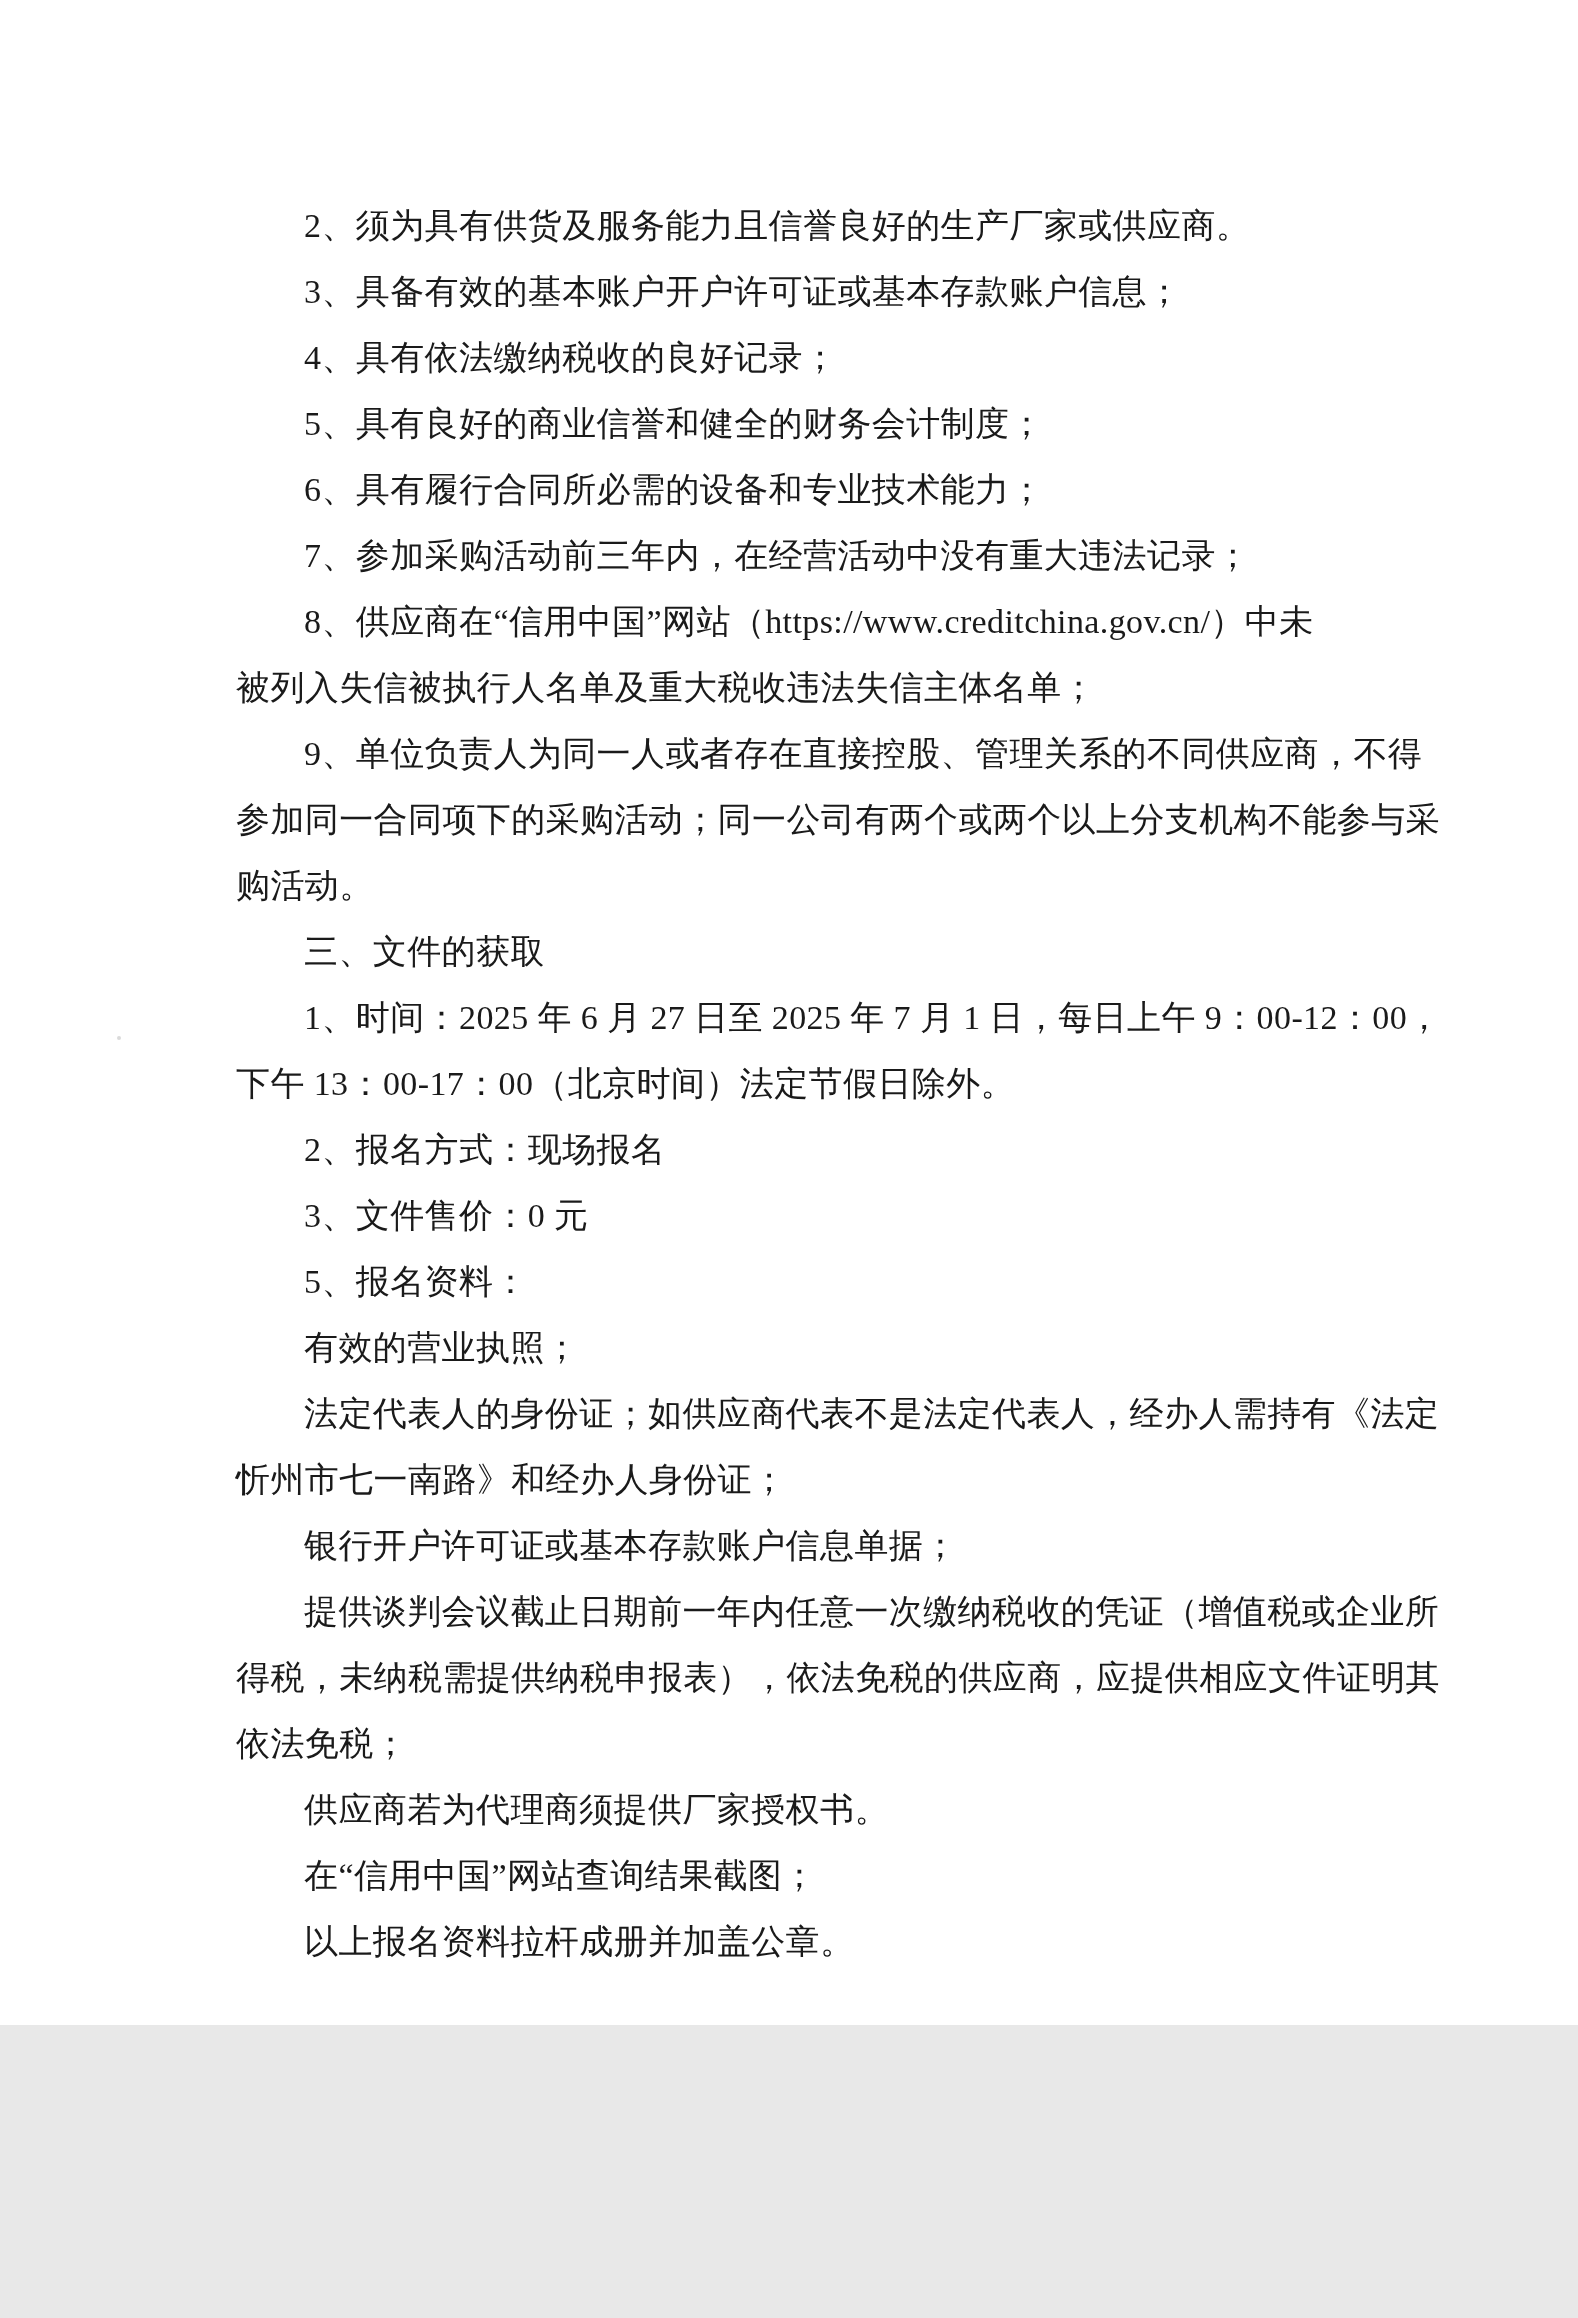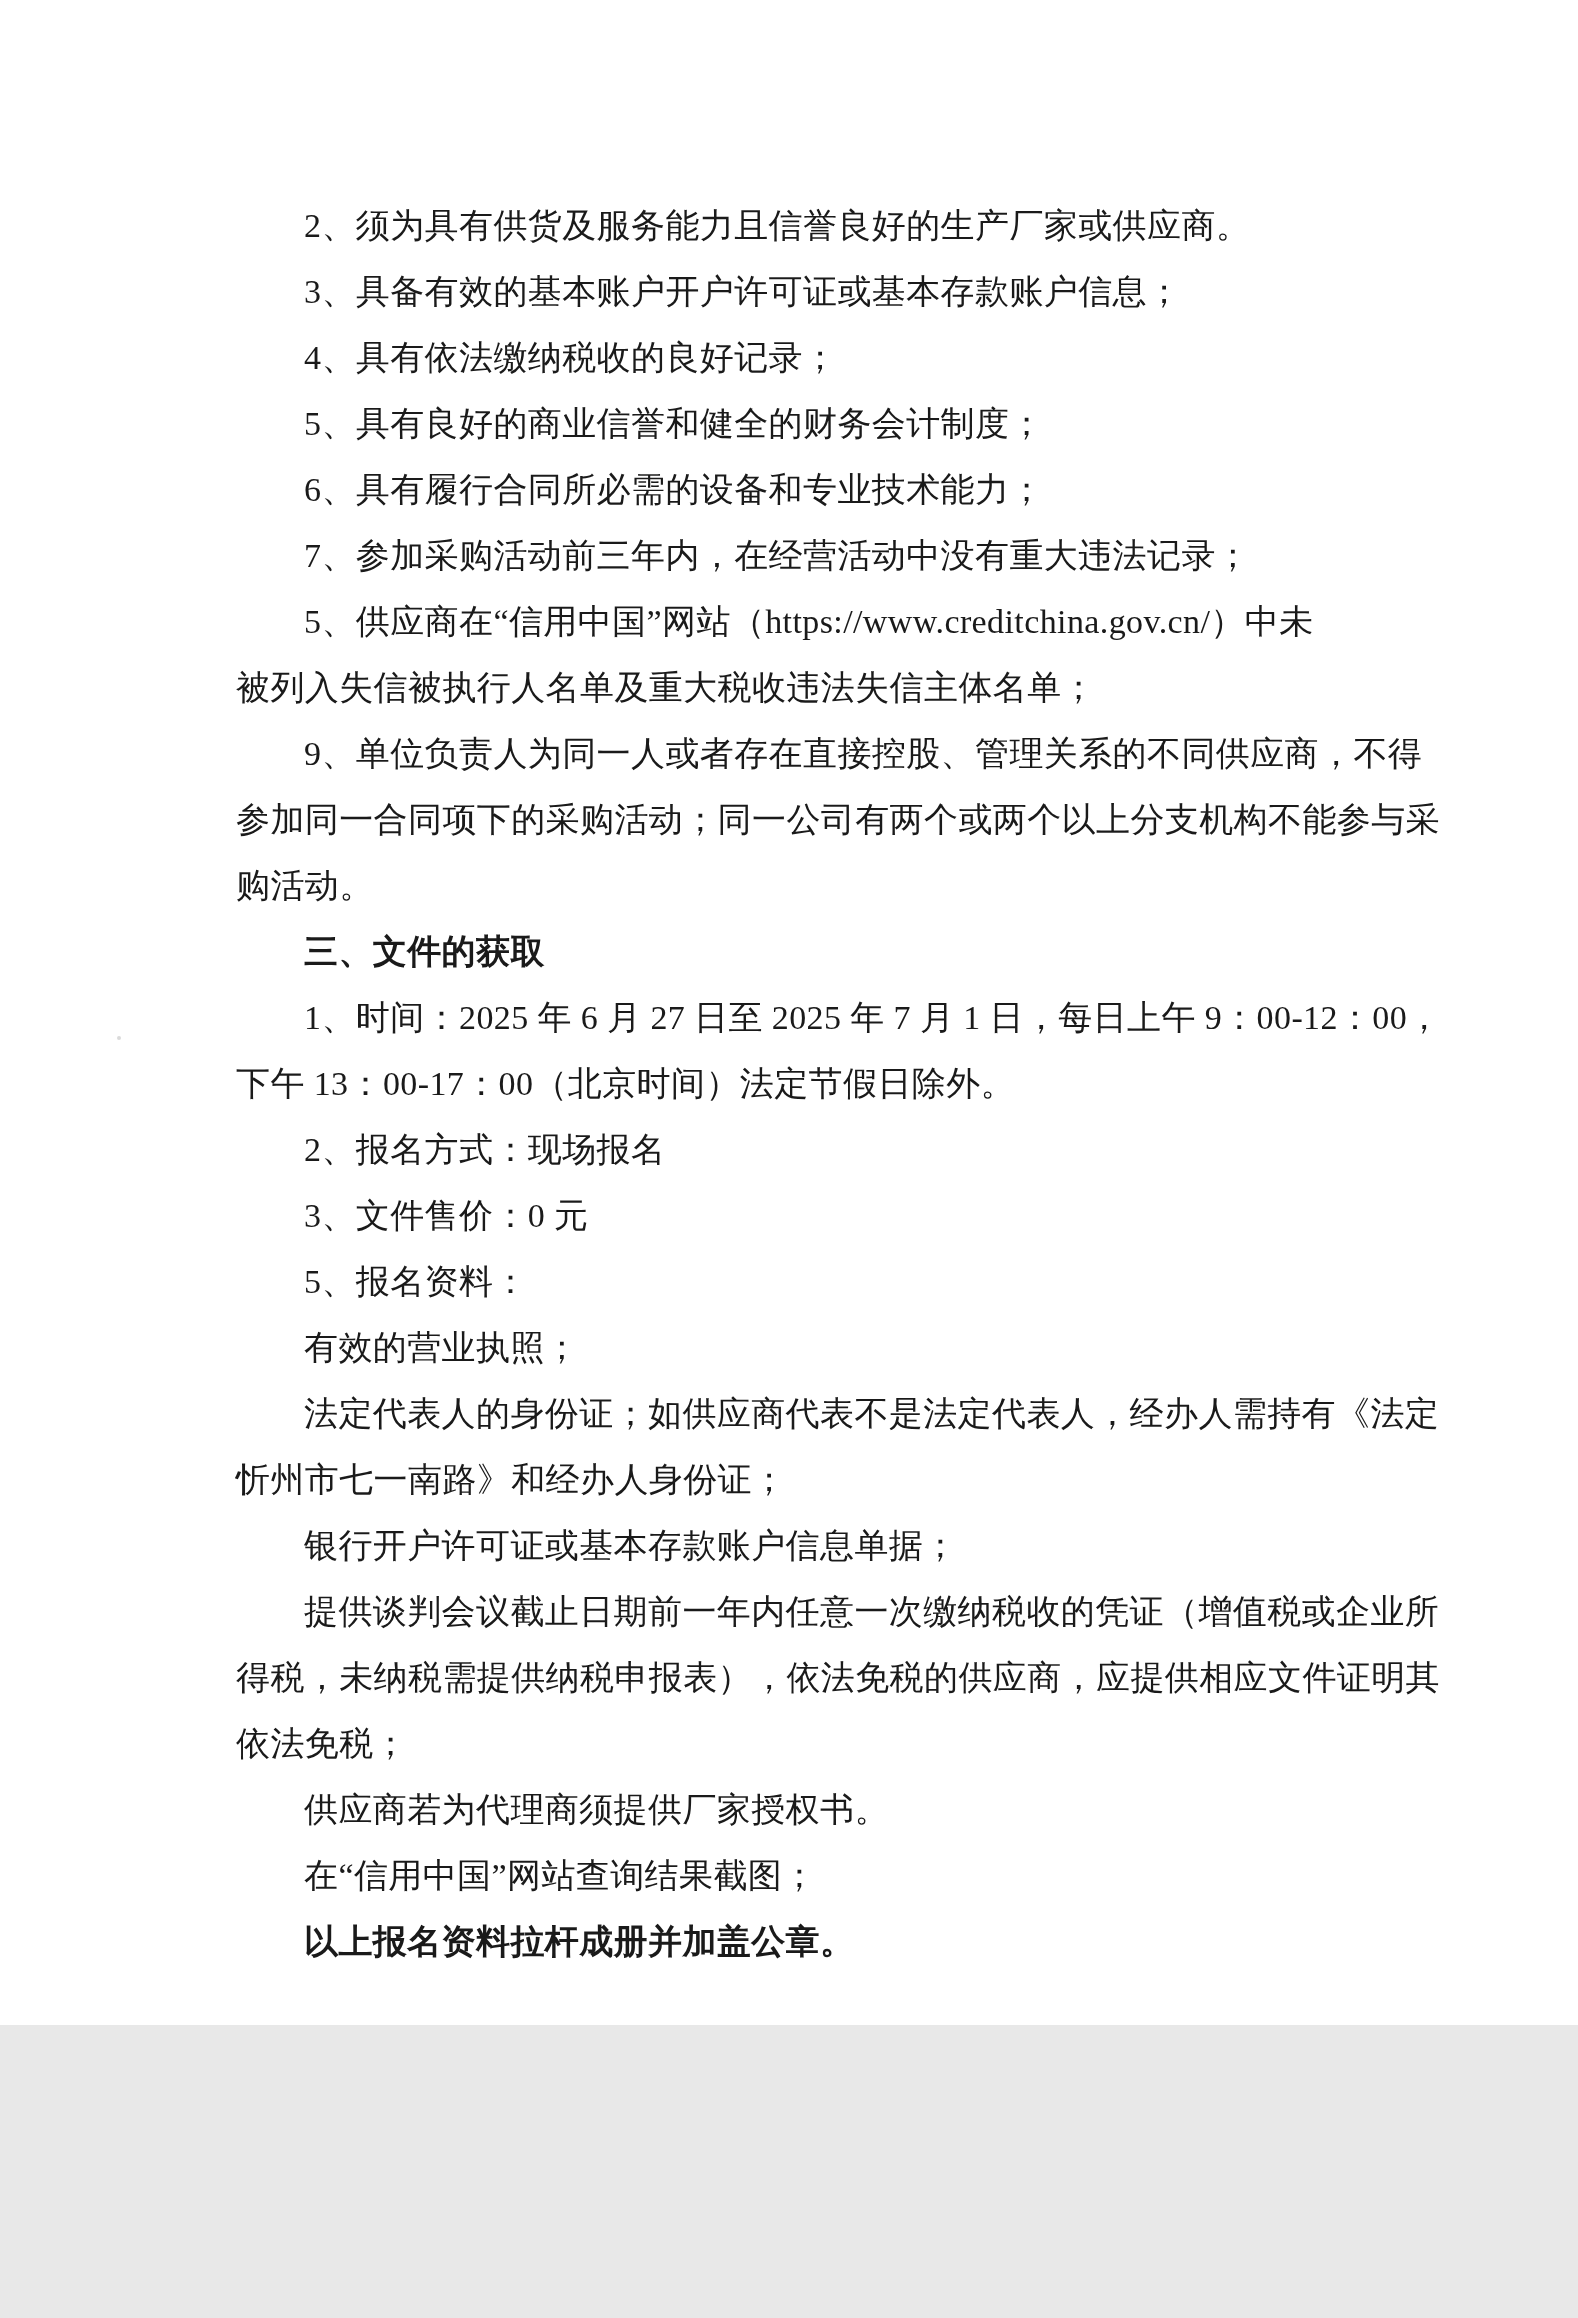--- a/index.html
+++ b/index.html
@@ -29,21 +29,21 @@
     line-height: 66px;
     font-size: 34px;
     letter-spacing: 0.4px;
     white-space: nowrap;
     overflow: visible;
   }
   .line.indent {
     padding-left: 68px;
   }
   .line.bold {
-    font-weight: bold;
+    font-weight: normal;
   }
   .speck {
     position: absolute;
     left: 117px;
     top: 1036px;
     width: 3.8px;
     height: 3.8px;
     border-radius: 50%;
     background: #c2c2c2;
     opacity: 0.6;
@@ -54,21 +54,21 @@
 
 <div class="page">
   <div class="speck"></div>
   <div class="content">
       <div class="line indent">2、须为具有供货及服务能力且信誉良好的生产厂家或供应商。</div>
       <div class="line indent">3、具备有效的基本账户开户许可证或基本存款账户信息；</div>
       <div class="line indent">4、具有依法缴纳税收的良好记录；</div>
       <div class="line indent">5、具有良好的商业信誉和健全的财务会计制度；</div>
       <div class="line indent">6、具有履行合同所必需的设备和专业技术能力；</div>
       <div class="line indent">7、参加采购活动前三年内，在经营活动中没有重大违法记录；</div>
-      <div class="line indent">5、供应商在“信用中国”网站（https://www.creditchina.gov.cn/）中未</div>
+      <div class="line indent">8、供应商在“信用中国”网站（https://www.creditchina.gov.cn/）中未</div>
       <div class="line">被列入失信被执行人名单及重大税收违法失信主体名单；</div>
       <div class="line indent">9、单位负责人为同一人或者存在直接控股、管理关系的不同供应商，不得</div>
       <div class="line">参加同一合同项下的采购活动；同一公司有两个或两个以上分支机构不能参与采</div>
       <div class="line">购活动。</div>
       <div class="line indent bold">三、文件的获取</div>
       <div class="line indent">1、时间：2025 年 6 月 27 日至 2025 年 7 月 1 日，每日上午 9：00-12：00，</div>
       <div class="line">下午 13：00-17：00（北京时间）法定节假日除外。</div>
       <div class="line indent">2、报名方式：现场报名</div>
       <div class="line indent">3、文件售价：0 元</div>
       <div class="line indent">5、报名资料：</div>

